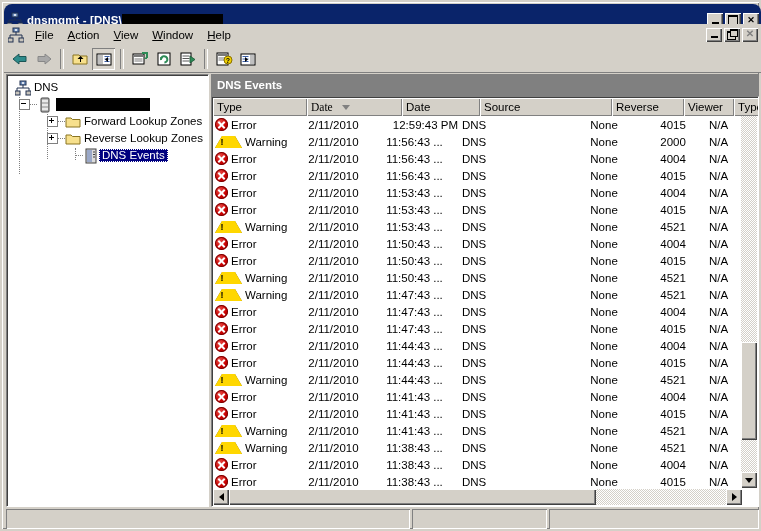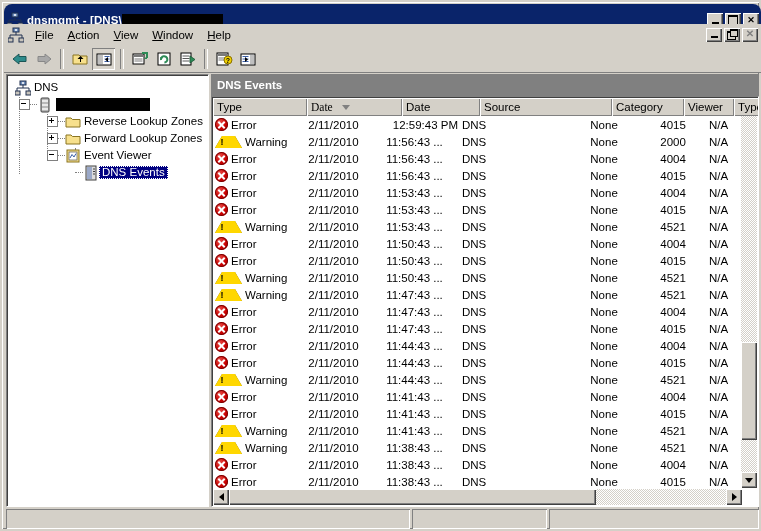--- a/index.html
+++ b/index.html
@@ -653,46 +653,34 @@
         </div>
 
         <div class="tree-row" style="padding-left:36px;">
           <span class="expander plus"></span>
           <span class="dotline" style="width:7px;"></span>
           <span style="width:16px;height:16px;display:inline-block;flex:0 0 16px;">
             <svg width="16" height="16" viewBox="0 0 16 16">
               <path d="M1 4 L6 4 L7.5 5.5 L15 5.5 L15 13 L1 13 Z" fill="#f7e08c" stroke="#8a7521" stroke-width="1"></path>
             </svg>
           </span>
-          <span class="tree-label">Reverse Lookup Zones</span>
+          <span class="tree-label">Forward Lookup Zones</span>
         </div>
 
         <div class="tree-row" style="padding-left:36px;">
           <span class="expander plus"></span>
           <span class="dotline" style="width:7px;"></span>
           <span style="width:16px;height:16px;display:inline-block;flex:0 0 16px;">
             <svg width="16" height="16" viewBox="0 0 16 16">
               <path d="M1 4 L6 4 L7.5 5.5 L15 5.5 L15 13 L1 13 Z" fill="#f7e08c" stroke="#8a7521" stroke-width="1"></path>
             </svg>
           </span>
-          <span class="tree-label">Forward Lookup Zones</span>
+          <span class="tree-label">Reverse Lookup Zones</span>
         </div>
 
-        <div class="tree-row" style="padding-left:36px;">
-          <span class="expander"></span>
-          <span class="dotline" style="width:7px;"></span>
-          <span style="width:16px;height:16px;display:inline-block;flex:0 0 16px;">
-            <svg width="16" height="16" viewBox="0 0 16 16">
-              <rect x="2" y="2" width="12" height="12" fill="#f7e08c" stroke="#8a7521" stroke-width="1"></rect>
-              <rect x="4" y="4" width="8" height="8" fill="#ffffff" stroke="#6a6a6a" stroke-width="0.8"></rect>
-              <path d="M5 10 L7 6.5 L9 9 L11 5.5" fill="none" stroke="#3a5fa8" stroke-width="1"></path>
-            </svg>
-          </span>
-          <span class="tree-label">Event Viewer</span>
-        </div>
 
         <div class="tree-row" style="padding-left:64px;">
           <span class="dotline" style="width:8px;"></span>
           <span style="width:16px;height:16px;display:inline-block;flex:0 0 16px;">
             <svg width="16" height="16" viewBox="0 0 16 16">
               <rect x="3" y="1" width="10" height="14" fill="#dcdcdc" stroke="#404040" stroke-width="1"></rect>
               <rect x="4" y="2" width="5" height="12" fill="#9aa8c8"></rect>
               <line x1="10" y1="4" x2="12" y2="4" stroke="#404040" stroke-width="1"></line>
               <line x1="10" y1="6.5" x2="12" y2="6.5" stroke="#404040" stroke-width="1"></line>
               <line x1="10" y1="9" x2="12" y2="9" stroke="#404040" stroke-width="1"></line>
@@ -720,21 +708,21 @@
             <span>Date</span>
             <span class="sort-arrow"></span>
           </div>
           <div class="col-h" style="width:78px;">
             <span>Date</span>
           </div>
           <div class="col-h" style="width:132px;">
             <span>Source</span>
           </div>
           <div class="col-h" style="width:72px;">
-            <span>Category</span>
+            <span>Reverse</span>
           </div>
           <div class="col-h" style="width:50px;">
             <span>Viewer</span>
           </div>
           <div class="col-h" style="width:38px;">
             <span>Type</span>
           </div>
           <div class="hdr-scroll-btn">
             
           </div>

